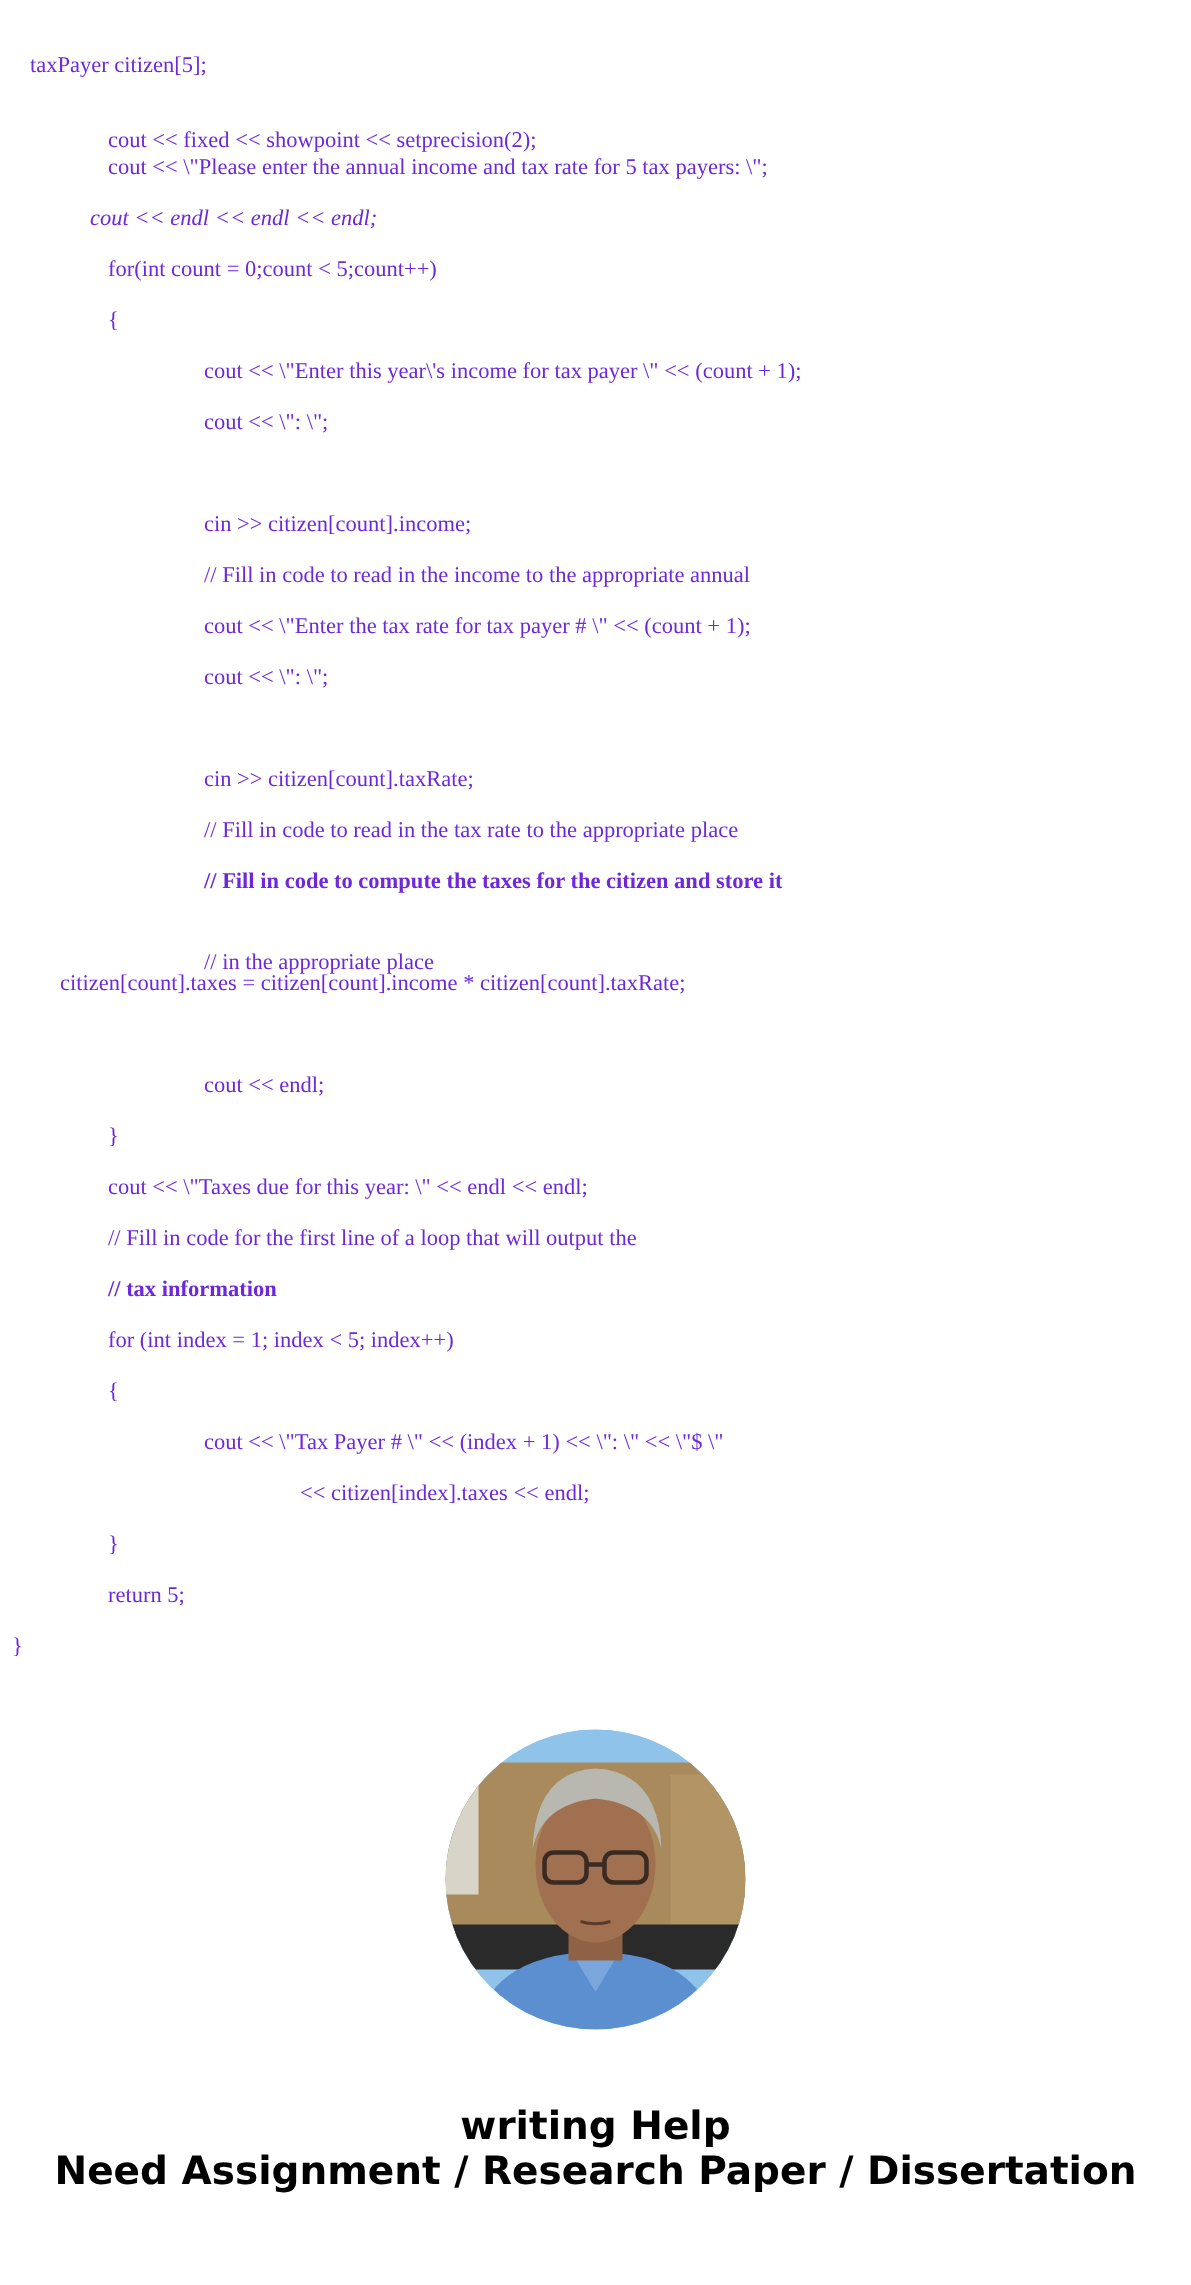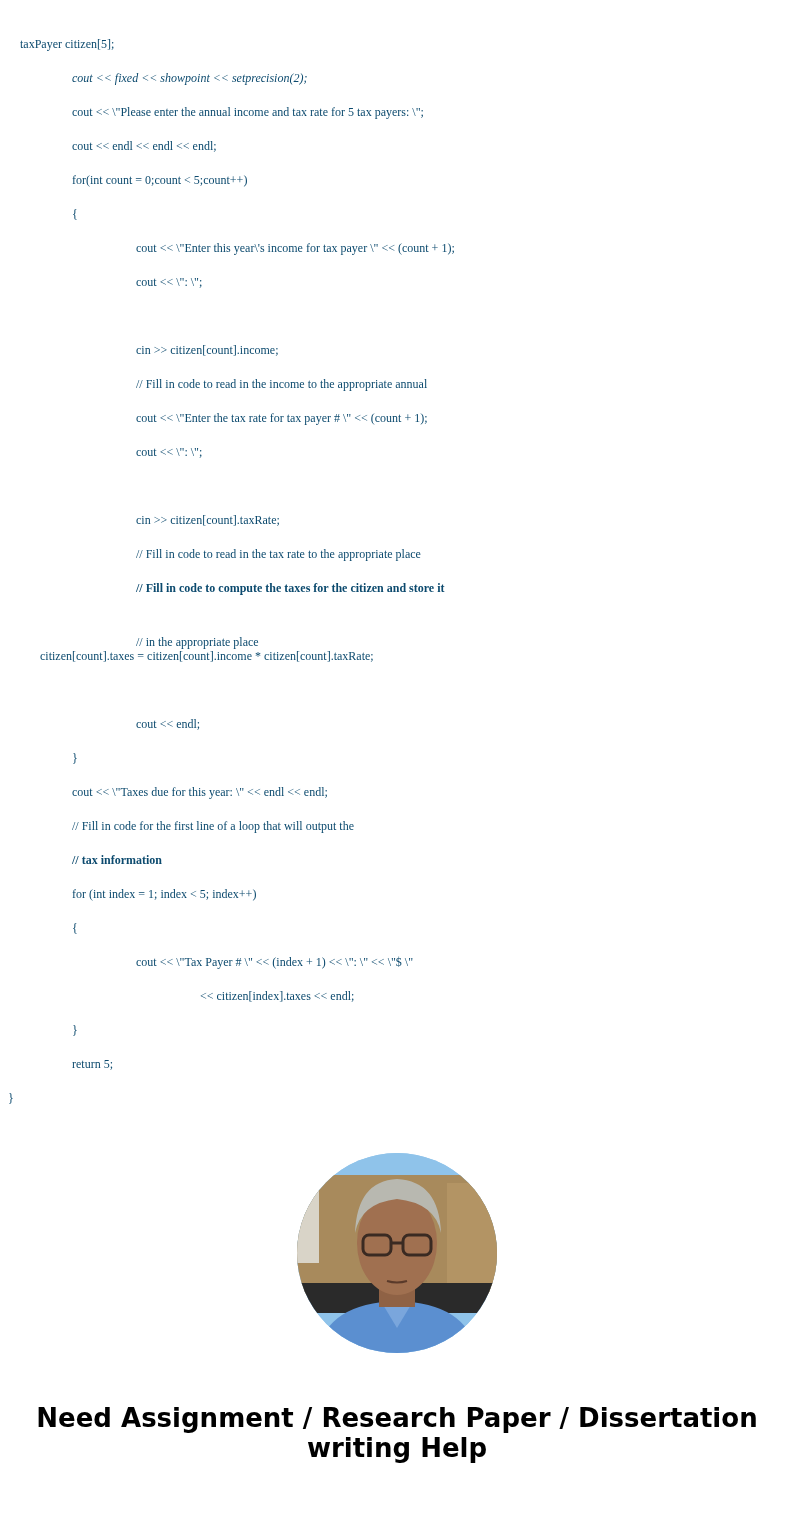--- a/index.html
+++ b/index.html
@@ -1,22 +1,22 @@
 <!DOCTYPE html>
 <html><head>
 <meta charset="utf-8">
 <style>
   html, body { margin: 0; padding: 0; background: #ffffff; }
   body { width: 794px; height: 1523px; position: relative; overflow: hidden; }
   .code-line {
     position: absolute;
     font-family: "Liberation Serif", serif;
-    font-size: 12px;
+    font-size: 15px;
     line-height: 20px;
-    color: #0c4a6e;
+    color: #6d28d9;
     white-space: pre;
   }
   .avatar {
     position: absolute;
     left: 297px; top: 1153px;
     width: 200px; height: 200px;
     border-radius: 50%;
     overflow: hidden;
     background: #8fc3ea;
   }
@@ -29,23 +29,23 @@
     font-size: 26px;
     line-height: 30px;
     color: #000000;
   }
 </style>
 </head>
 <body>
 
 <div id="code-block">
     <div class="code-line" style="left: 20px; top: 34px;">taxPayer citizen[5];</div>
-    <div class="code-line" style="left: 72px; top: 68px; font-style: italic;">cout &lt;&lt; fixed &lt;&lt; showpoint &lt;&lt; setprecision(2);</div>
+    <div class="code-line" style="left: 72px; top: 84px;">cout &lt;&lt; fixed &lt;&lt; showpoint &lt;&lt; setprecision(2);</div>
     <div class="code-line" style="left: 72px; top: 102px;">cout &lt;&lt; \"Please enter the annual income and tax rate for 5 tax payers: \";</div>
-    <div class="code-line" style="left: 72px; top: 136px;">cout &lt;&lt; endl &lt;&lt; endl &lt;&lt; endl;</div>
+    <div class="code-line" style="left: 60px; top: 136px; font-style: italic;">cout &lt;&lt; endl &lt;&lt; endl &lt;&lt; endl;</div>
     <div class="code-line" style="left: 72px; top: 170px;">for(int count = 0;count &lt; 5;count++)</div>
     <div class="code-line" style="left: 72px; top: 204px;">{</div>
     <div class="code-line" style="left: 136px; top: 238px;">cout &lt;&lt; \"Enter this year\'s income for tax payer \" &lt;&lt; (count + 1);</div>
     <div class="code-line" style="left: 136px; top: 272px;">cout &lt;&lt; \": \";</div>
     <div class="code-line" style="left: 136px; top: 340px;">cin &gt;&gt; citizen[count].income;</div>
     <div class="code-line" style="left: 136px; top: 374px;">// Fill in code to read in the income to the appropriate annual</div>
     <div class="code-line" style="left: 136px; top: 408px;">cout &lt;&lt; \"Enter the tax rate for tax payer # \" &lt;&lt; (count + 1);</div>
     <div class="code-line" style="left: 136px; top: 442px;">cout &lt;&lt; \": \";</div>
     <div class="code-line" style="left: 136px; top: 510px;">cin &gt;&gt; citizen[count].taxRate;</div>
     <div class="code-line" style="left: 136px; top: 544px;">// Fill in code to read in the tax rate to the appropriate place</div>
@@ -79,15 +79,15 @@
     <ellipse cx="100" cy="90" rx="40" ry="52" fill="#a07050"></ellipse>
     <path d="M58 80 Q60 28 100 26 Q142 28 144 80 Q138 50 100 46 Q64 50 58 80 Z" fill="#b8b8b0"></path>
     <rect x="66" y="82" width="28" height="20" rx="6" fill="none" stroke="#3a2a22" stroke-width="3"></rect>
     <rect x="106" y="82" width="28" height="20" rx="6" fill="none" stroke="#3a2a22" stroke-width="3"></rect>
     <line x1="94" y1="90" x2="106" y2="90" stroke="#3a2a22" stroke-width="3"></line>
     <path d="M90 128 Q100 131 110 128" stroke="#5a3a2a" stroke-width="2" fill="none"></path>
   </svg>
 </div>
 
 <div class="footer">
+  <div>writing Help</div>
   <div>Need Assignment / Research Paper / Dissertation</div>
-  <div>writing Help</div>
 </div>
 
 </body></html>

